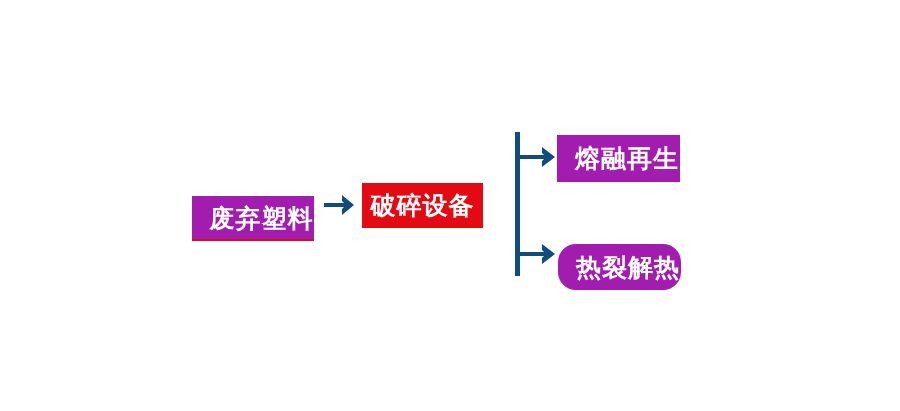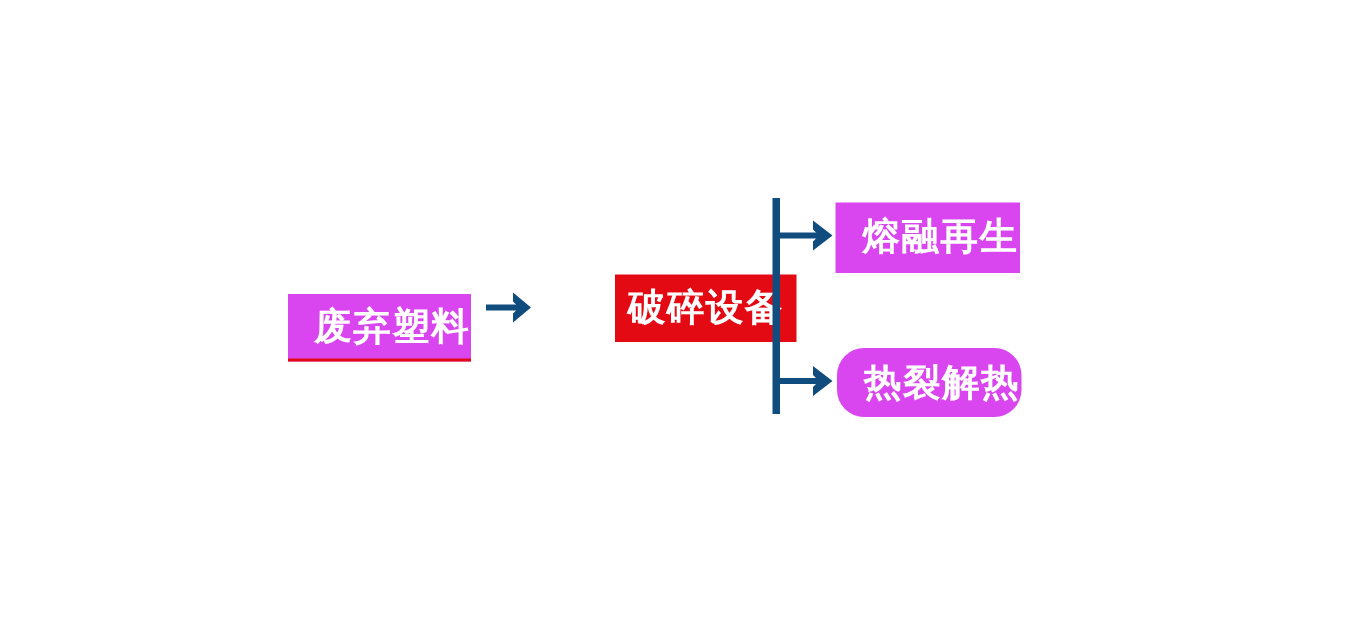--- a/index.html
+++ b/index.html
@@ -30,26 +30,25 @@
     color: #ffffff;
     font-size: 25px;
     font-weight: 700;
     letter-spacing: 1px;
     line-height: 1;
     white-space: nowrap;
     user-select: none;
   }
 
   .node-blue {
-    background: #d946ef;
+    background: #a21caf;
     padding-left: 17px;
   }
   .node-red {
     background: #E30A13;
-    margin-left: 48px;
   }
 
   
   .node-underline::after {
     content: "";
     position: absolute;
     left: 0;
     right: 0;
     bottom: 0;
     height: 2px;
@@ -71,21 +70,21 @@
     height: 45px;
   }
   #node-melt-regeneration {
     left: 557px;
     top: 135px;
     width: 123px;
     height: 47px;
   }
   #node-pyrolysis {
     left: 558px;
-    top: 232px;
+    top: 244px;
     width: 123px;
     height: 46px;
     border-radius: 18px;
   }
 
   
   .connector {
     position: absolute;
     pointer-events: none;
   }

